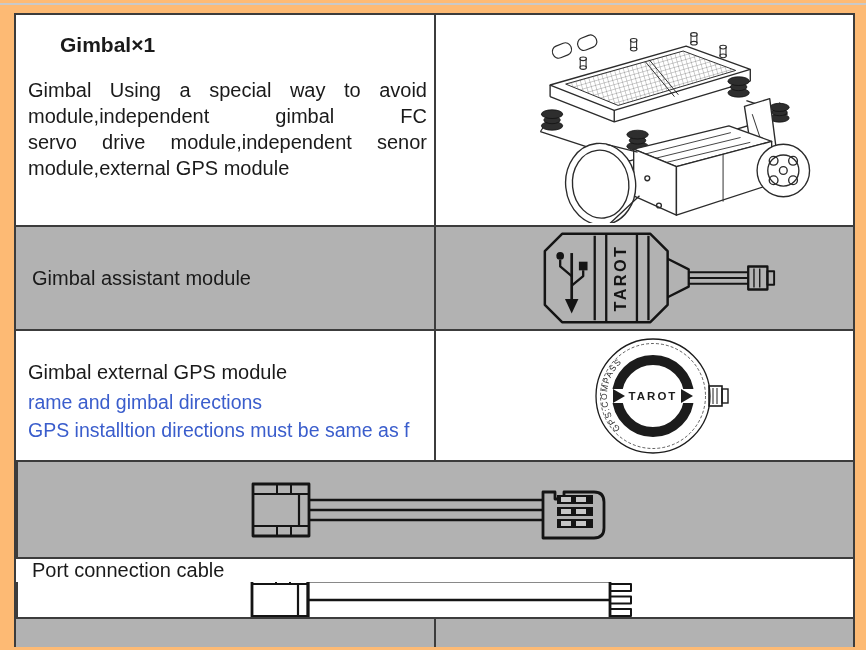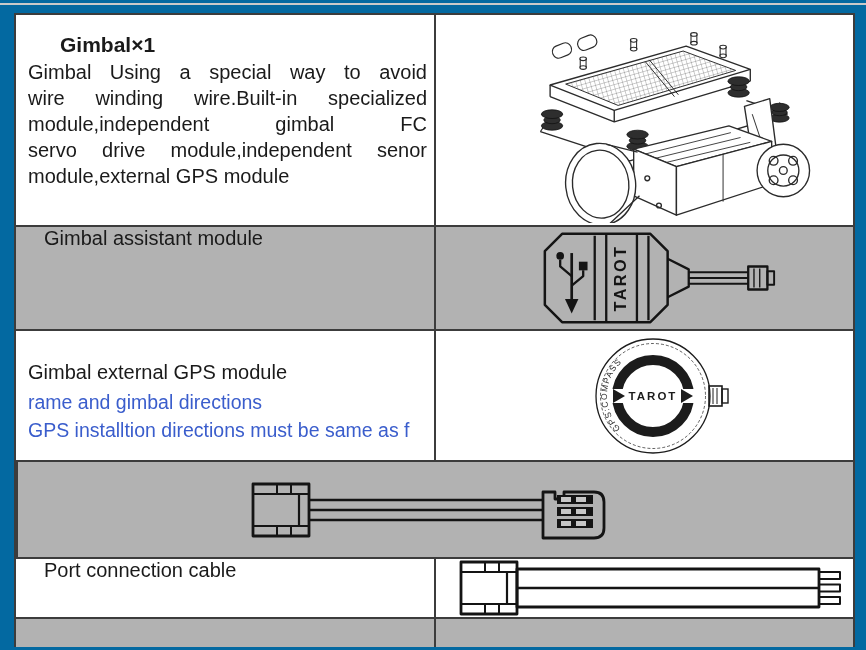--- a/index.html
+++ b/index.html
@@ -1,40 +1,40 @@
 <!DOCTYPE html>
 <html><head>
 <meta charset="utf-8">
 <style>
   html,body { margin:0; padding:0; background:#ffffff; }
   .page {
-    position:relative; width:866px; height:650px; background:#0369a1;
+    position:relative; width:866px; height:650px; background:#fdba74;
     overflow:hidden; font-family:"Liberation Sans", sans-serif; color:#1a1a1a;
   }
   .edge-line { position:absolute; top:3px; left:0; width:866px; height:2px; background:#c9c9c9; }
   .tbl {
     position:absolute; left:14px; top:13px; width:841px;
     border:2px solid #3c3c3c; border-bottom:none; box-sizing:border-box;
   }
   .row { display:flex; border-bottom:2px solid #3c3c3c; box-sizing:border-box; background:#ffffff; }
   .row.gray { background:#b2b2b2; }
   .row.r1 { height:212px; }
   .row.r2 { height:104px; }
   .row.r3 { height:131px; }
   .row.r4 { height:97px; }
-  .row.r5 { height:60px; }
+  .row.r5 { height:60px;flex-direction:column; }
   .row.r6 { height:28px; border-bottom:none; }
   .cell-l { width:418px; box-sizing:border-box; overflow:hidden; }
-  .cell-l.center { display:flex; align-items:flex-start; padding-left:28px; }
+  .cell-l.center { display:flex; align-items:center; padding-left:16px; }
   .cell-r {
     flex:1; border-left:2px solid #3c3c3c; box-sizing:border-box;
     display:flex; align-items:center; justify-content:center; overflow:hidden;
   }
   .title { font-weight:bold; font-size:21px; margin:18px 7px 0 44px; white-space:nowrap; }
-  .desc { margin:2px 7px 0 12px; font-size:20px; line-height:26px; }
+  .desc { margin:20px 7px 0 12px; font-size:20px; line-height:26px; }
   .jl { text-align:justify; height:26px; overflow:hidden; }
   .jl::after { content:""; display:inline-block; width:100%; height:0; }
   .jl-last { text-align:left; height:26px; }
   .label { font-size:20px; white-space:nowrap; }
   .gps-cell { padding:28px 0 12px 12px; }
   .gps-label { font-size:20px; line-height:27px; white-space:nowrap; }
   .note { color:#3a5dcc; font-size:19.5px; line-height:28px; margin-top:2px; }
   .note div { white-space:nowrap; }
   .indent { padding-left:22px; }
   svg { display:block; }
@@ -46,21 +46,20 @@
 <div class="page">
   <div class="edge-line"></div>
 
   <div class="tbl">
 
     <div class="row r1">
       <div class="cell-l">
         <div class="title">Gimbal×1</div>
         <div class="desc">
           <div class="jl">Gimbal Using a special way to avoid</div>
-          <div class="jl">wire winding wire.Built-in specialized</div>
           <div class="jl">module,independent gimbal FC</div>
           <div class="jl">servo drive module,independent senor</div>
           <div class="jl-last">module,external GPS module</div>
         </div>
       </div>
       <div class="cell-r">
         <svg viewBox="0 0 340 212" width="336" height="206" style="margin-left:24px">
           <defs>
             <pattern id="mesh" width="4.6" height="4.6" patternUnits="userSpaceOnUse" patternTransform="rotate(-16)">
               <path d="M0 0H4.6M0 0V4.6" stroke="#4a4a4a" stroke-width="0.55" fill="none"></path>

